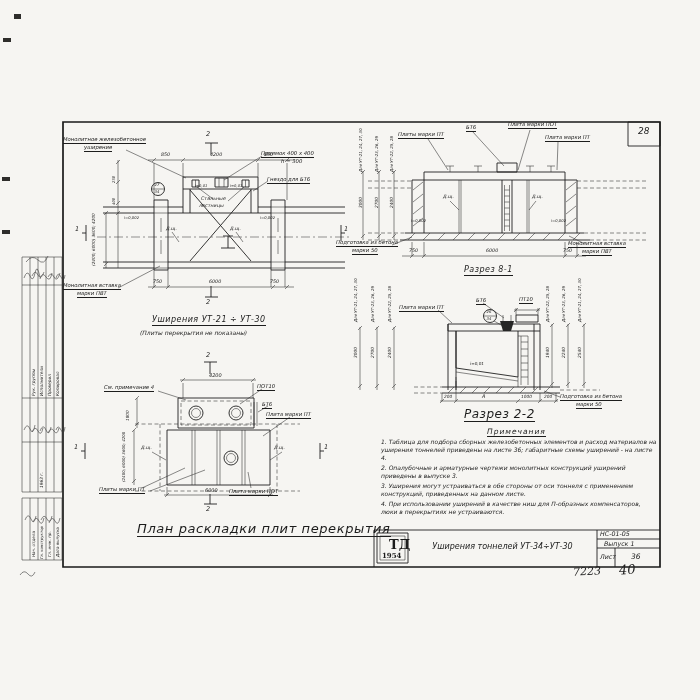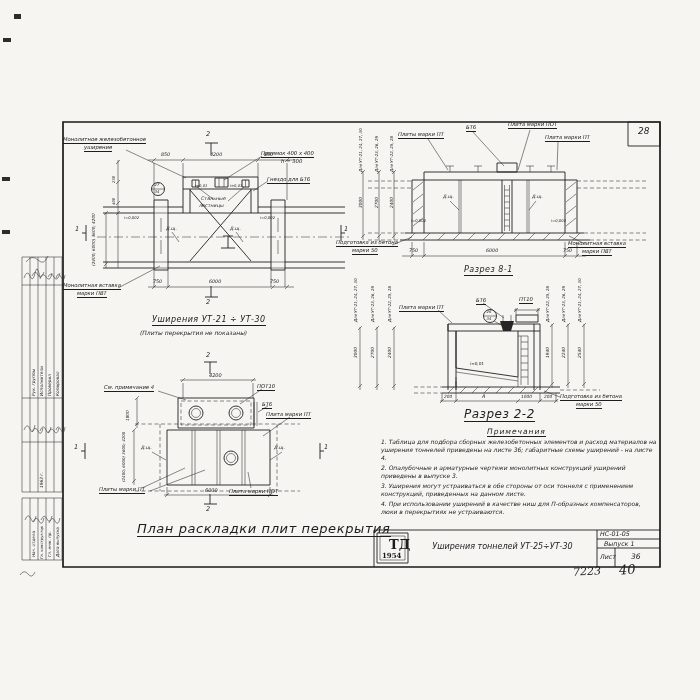--- a/index.html
+++ b/index.html
@@ -253,21 +253,21 @@
 <span class="t u" style="left:487px;top:428px;font-size:7.5px;letter-spacing:1px;">Примечания</span>
 <div class="t" style="left:381px;top:438px;width:277px;font-size:6px;line-height:1.36;white-space:normal;">
   <div class="notes-item">1. Таблица для подбора сборных железобетонных элементов и расход материалов на уширения тоннелей приведены на листе 36; габаритные схемы уширений - на листе 4.</div>
   <div class="notes-item">2. Опалубочные и арматурные чертежи монолитных конструкций уширений приведены в выпуске 3.</div>
   <div class="notes-item">3. Уширения могут устраиваться в обе стороны от оси тоннеля с применением конструкций, приведенных на данном листе.</div>
   <div class="notes-item">4. При использовании уширений в качестве ниш для П-образных компенсаторов, люки в перекрытиях не устраиваются.</div>
 </div>
 
 <span class="t logo" style="left:373px;top:538px;font-size:13px;margin-left:16px;">ТД</span>
 <span class="t logo" style="left:382px;top:552px;font-size:7px;">1954</span>
-<span class="t c" style="left:420px;top:543px;width:165px;font-size:8px;">Уширения тоннелей УТ-25÷УТ-30</span>
+<span class="t c" style="left:420px;top:543px;width:165px;font-size:8px;">Уширения тоннелей УТ-34÷УТ-30</span>
 <span class="t" style="left:600px;top:531px;font-size:6.3px;">НС-01-05</span>
 <span class="t" style="left:604px;top:540.5px;font-size:6.3px;">Выпуск 1</span>
 <span class="t" style="left:600px;top:554px;font-size:6.3px;">Лист</span>
 <span class="t" style="left:631px;top:552.5px;font-size:7.5px;">36</span>
 
 <span class="t r" style="left:31.8px;top:396px;font-size:4.3px;">Рук. группы</span>
 <span class="t r" style="left:39.8px;top:396px;font-size:4.3px;">Исполнители</span>
 <span class="t r" style="left:47.8px;top:396px;font-size:4.3px;">Проверил</span>
 <span class="t r" style="left:55.8px;top:396px;font-size:4.3px;">Копировал</span>
 <span class="t r" style="left:39.8px;top:488px;font-size:4.3px;">1963 г.</span>

